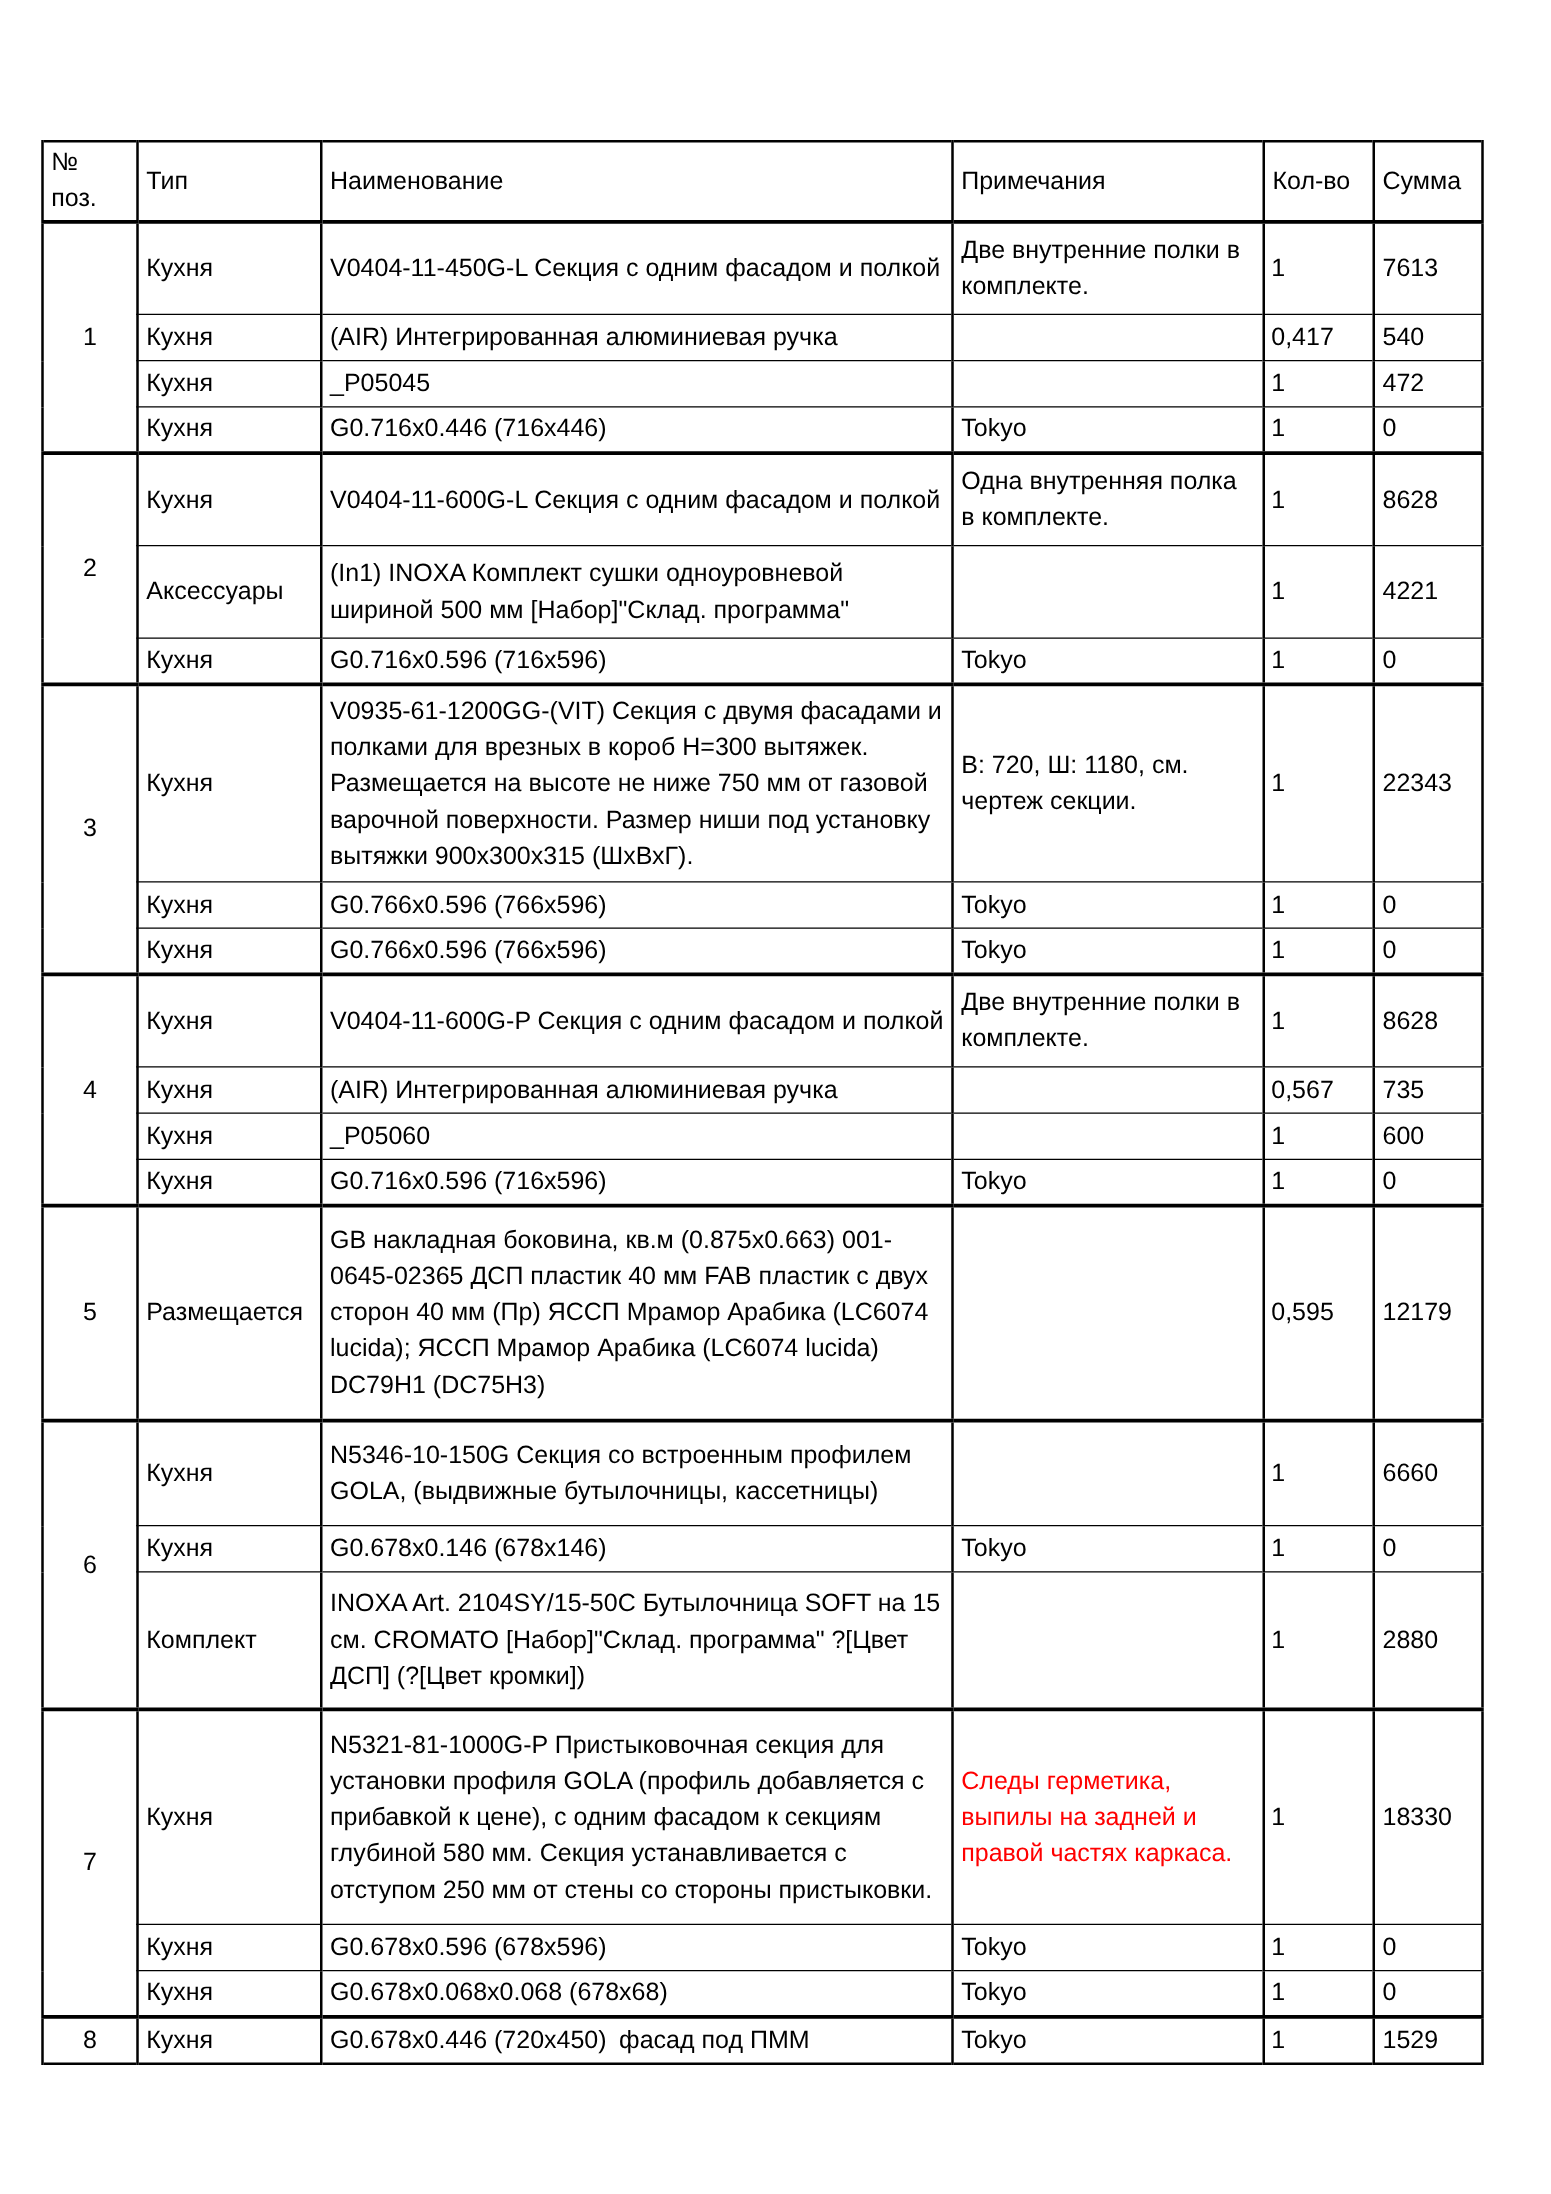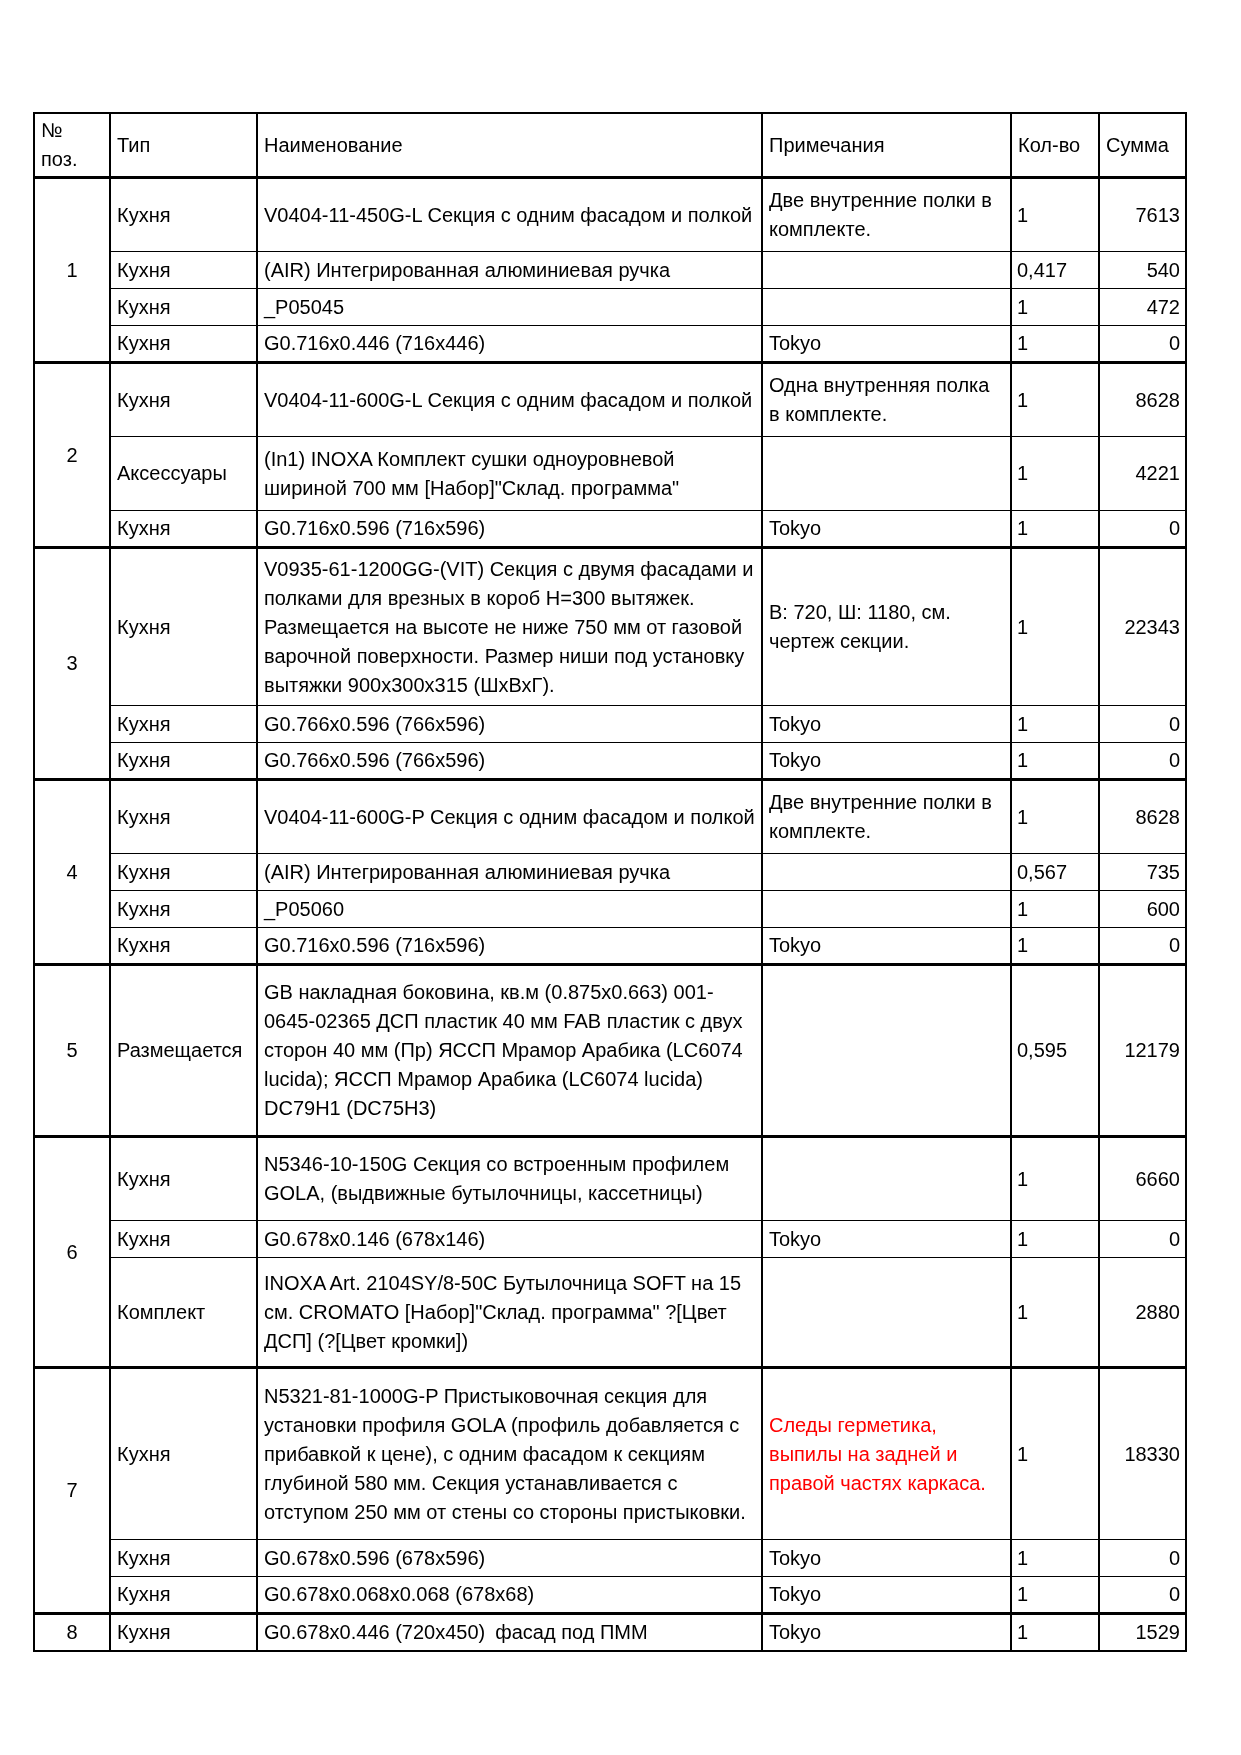--- a/index.html
+++ b/index.html
@@ -38,21 +38,21 @@
     vertical-align: middle;
     text-align: left;
     font-weight: normal;
     line-height: 1.45;
     word-wrap: break-word;
   }
   tr.gs > th, tr.gs > td { border-top: 3px solid #000; }
 
   td.c-pos  { text-align: center; padding: 2px 2px; }
   td.c-qty  { padding-left: 5px; }
-  td.c-sum  { text-align: right; padding-right: 5px; }
+  td.c-sum  { text-align: left; padding-right: 5px; }
   td.alert span { color: #ff0000; }
   .bold-part { font-weight: normal; margin-left: 10px; }
 
   tr.h52  { height: 52px; }
   tr.h37  { height: 37px; }
   tr.h74  { height: 74px; }
   tr.h84  { height: 84px; }
   tr.h110 { height: 110px; }
   tr.h158 { height: 158px; }
   tr.h172 { height: 172px; }
@@ -114,21 +114,21 @@
     <tr class="gs h74">
       <td class="c-pos" rowspan="3">2</td>
       <td class="c-type">Кухня</td>
       <td class="c-name">V0404-11-600G-L Секция с одним фасадом и полкой</td>
       <td class="c-note">Одна внутренняя полка в комплекте.</td>
       <td class="c-qty">1</td>
       <td class="c-sum">8628</td>
     </tr>
     <tr class="h74">
       <td class="c-type">Аксессуары</td>
-      <td class="c-name">(In1) INOXA Комплект сушки одноуровневой шириной 700 мм [Набор]"Склад. программа"</td>
+      <td class="c-name">(In1) INOXA Комплект сушки одноуровневой шириной 500 мм [Набор]"Склад. программа"</td>
       <td class="c-note"></td>
       <td class="c-qty">1</td>
       <td class="c-sum">4221</td>
     </tr>
     <tr class="h37">
       <td class="c-type">Кухня</td>
       <td class="c-name">G0.716x0.596 (716x596)</td>
       <td class="c-note">Tokyo</td>
       <td class="c-qty">1</td>
       <td class="c-sum">0</td>
@@ -206,21 +206,21 @@
     </tr>
     <tr class="h37">
       <td class="c-type">Кухня</td>
       <td class="c-name">G0.678x0.146 (678x146)</td>
       <td class="c-note">Tokyo</td>
       <td class="c-qty">1</td>
       <td class="c-sum">0</td>
     </tr>
     <tr class="h110">
       <td class="c-type">Комплект</td>
-      <td class="c-name">INOXA Art. 2104SY/8-50C Бутылочница SOFT  на 15 см. CROMATO  [Набор]"Склад. программа" ?[Цвет ДСП] (?[Цвет кромки])</td>
+      <td class="c-name">INOXA Art. 2104SY/15-50C Бутылочница SOFT  на 15 см. CROMATO  [Набор]"Склад. программа" ?[Цвет ДСП] (?[Цвет кромки])</td>
       <td class="c-note"></td>
       <td class="c-qty">1</td>
       <td class="c-sum">2880</td>
     </tr>
 
     <tr class="gs h172">
       <td class="c-pos" rowspan="3">7</td>
       <td class="c-type">Кухня</td>
       <td class="c-name">N5321-81-1000G-P Пристыковочная секция для установки профиля GOLA (профиль добавляется с прибавкой к цене), с одним фасадом к секциям глубиной 580 мм. Секция устанавливается с отступом 250 мм от стены со стороны пристыковки.</td>
       <td class="c-note alert"><span>Следы герметика, выпилы на задней и правой частях каркаса.</span></td>

